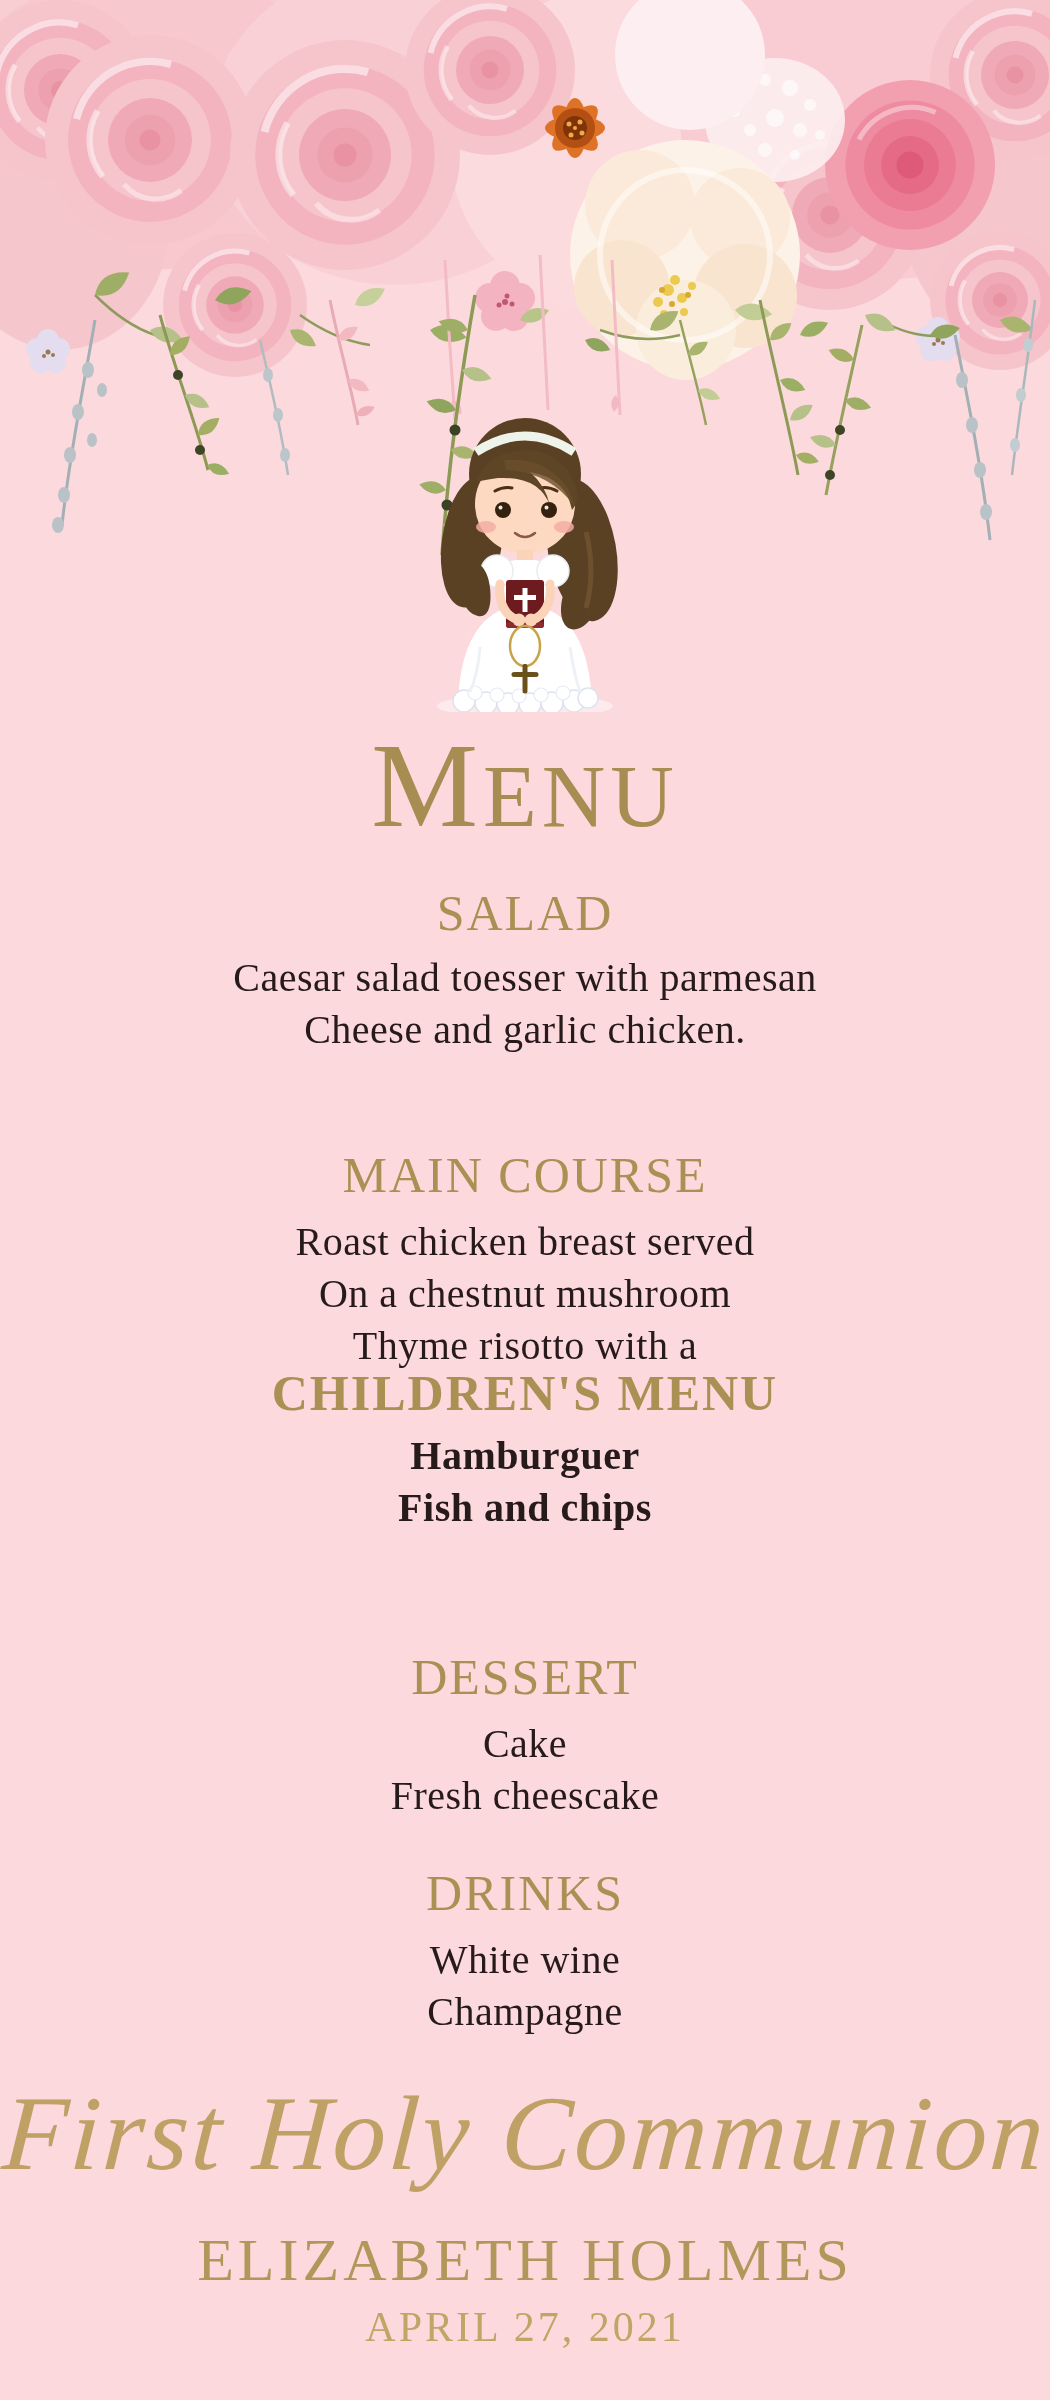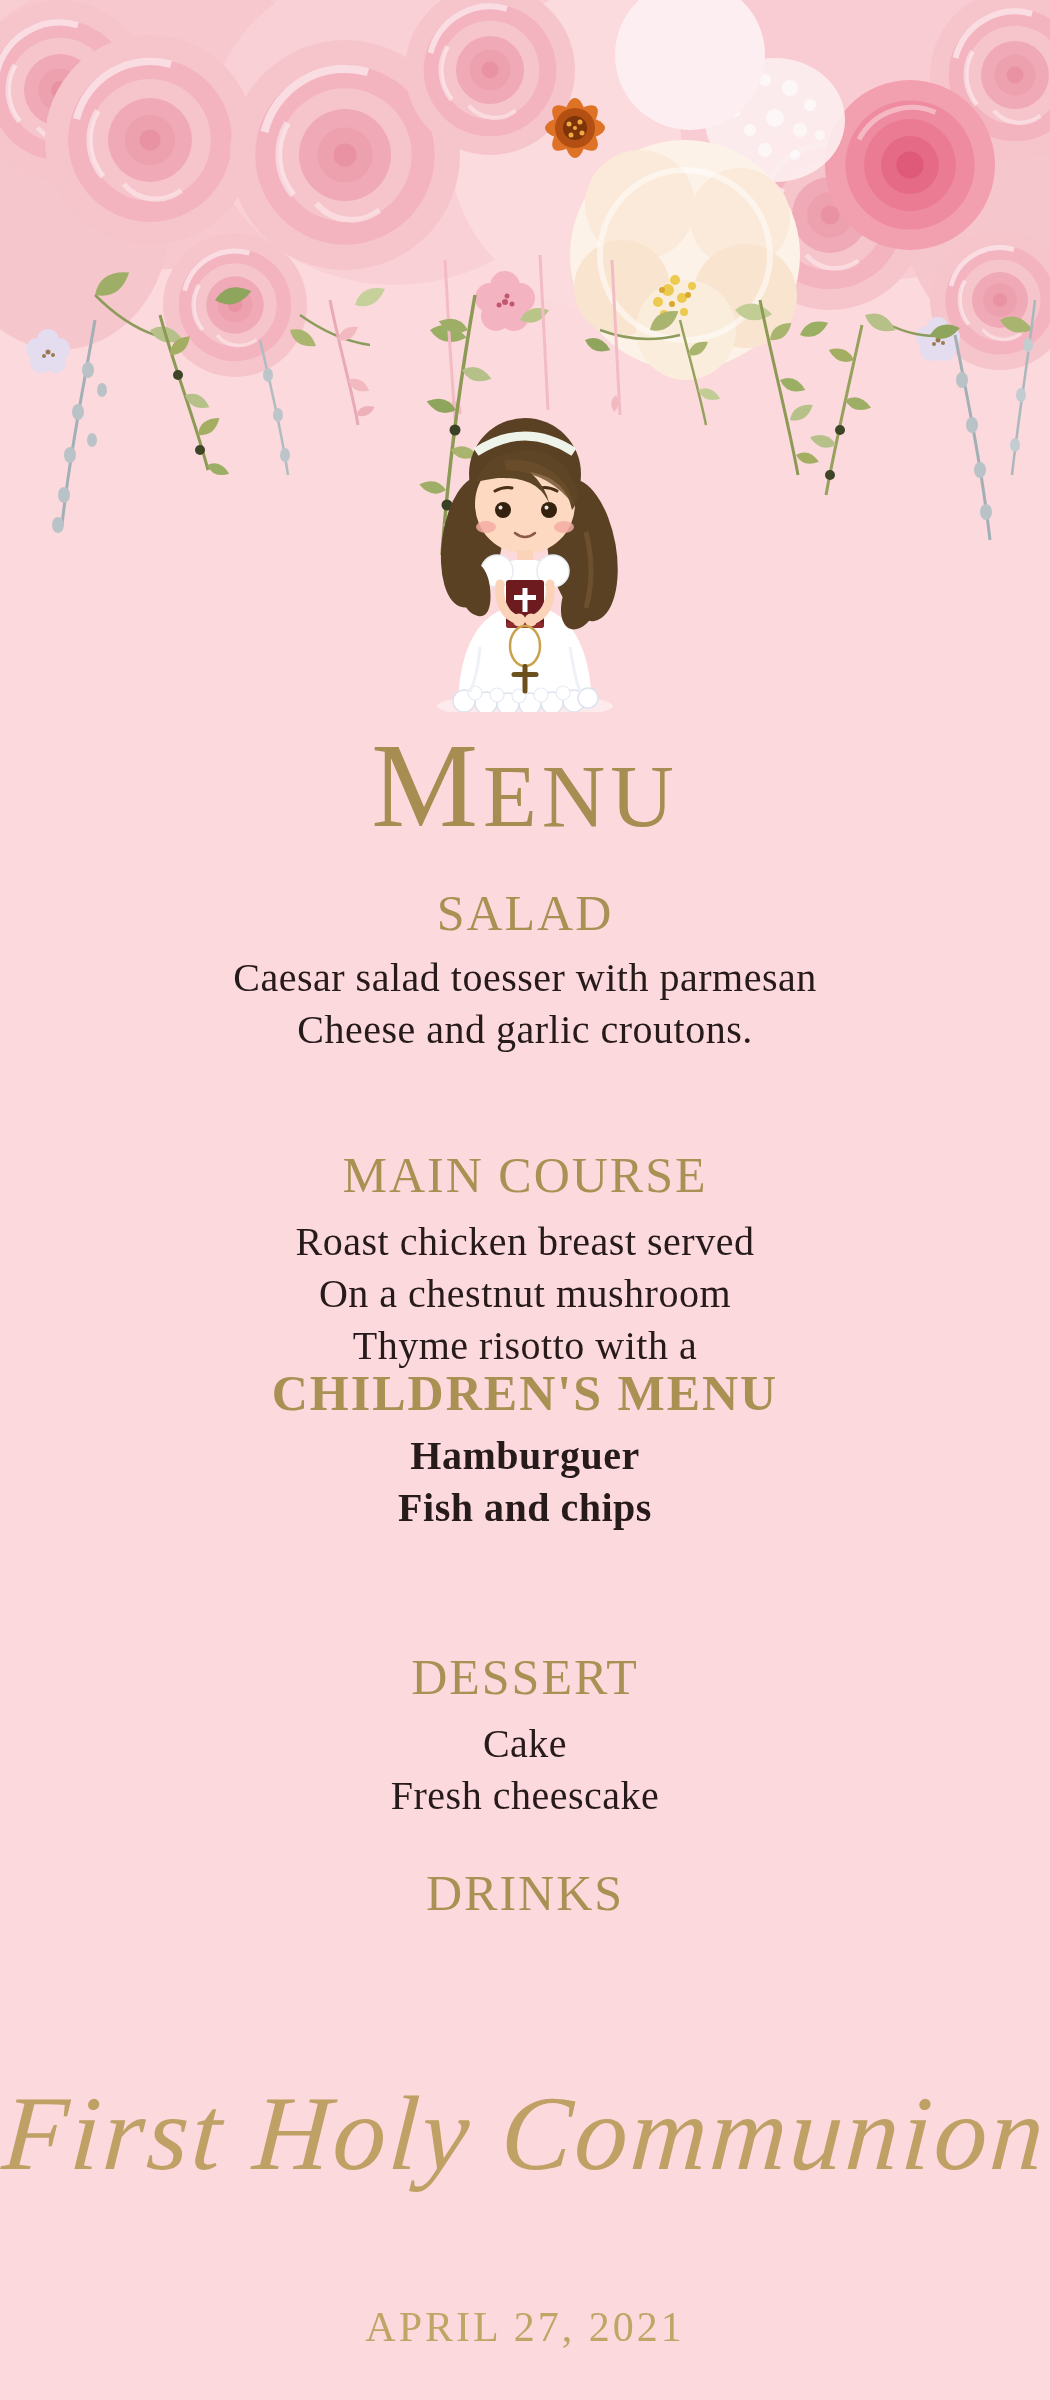--- a/index.html
+++ b/index.html
@@ -374,21 +374,21 @@
     <path d="M190,148 C200,180 198,208 180,216 C166,222 158,208 162,188 C166,168 176,150 190,148 Z" fill="#5a4124"></path>
     <path d="M186,120 Q196,160 186,196" stroke="#7a5c35" stroke-width="5" fill="none" opacity="0.6"></path>
   </svg>
 
   <div class="menu-title"><span class="big">M</span><span class="small">ENU</span></div>
 
   <div class="menu-section sec-1">
     <div class="section-heading">SALAD</div>
     <div class="section-lines">
       <div class="menu-line">Caesar salad toesser with parmesan</div>
-      <div class="menu-line">Cheese and garlic croutons.</div>
+      <div class="menu-line">Cheese and garlic chicken.</div>
     </div>
   </div>
 
   <div class="menu-section sec-2">
     <div class="section-heading">MAIN COURSE</div>
     <div class="section-lines">
       <div class="menu-line">Roast chicken breast served</div>
       <div class="menu-line">On a chestnut mushroom</div>
       <div class="menu-line">Thyme risotto with a</div>
     </div>
@@ -405,18 +405,23 @@
   <div class="menu-section sec-4">
     <div class="section-heading">DESSERT</div>
     <div class="section-lines">
       <div class="menu-line">Cake</div>
       <div class="menu-line">Fresh cheescake</div>
     </div>
   </div>
 
   <div class="menu-section sec-5">
     <div class="section-heading">DRINKS</div>
+    <div class="section-lines">
+      <div class="menu-line">White wine</div>
+      <div class="menu-line">Champagne</div>
+    </div>
   </div>
 
   <div class="footer-script">First Holy Communion</div>
+  <div class="honoree">ELIZABETH HOLMES</div>
   <div class="event-date">APRIL 27, 2021</div>
 
 </div>
 
 </body></html>

